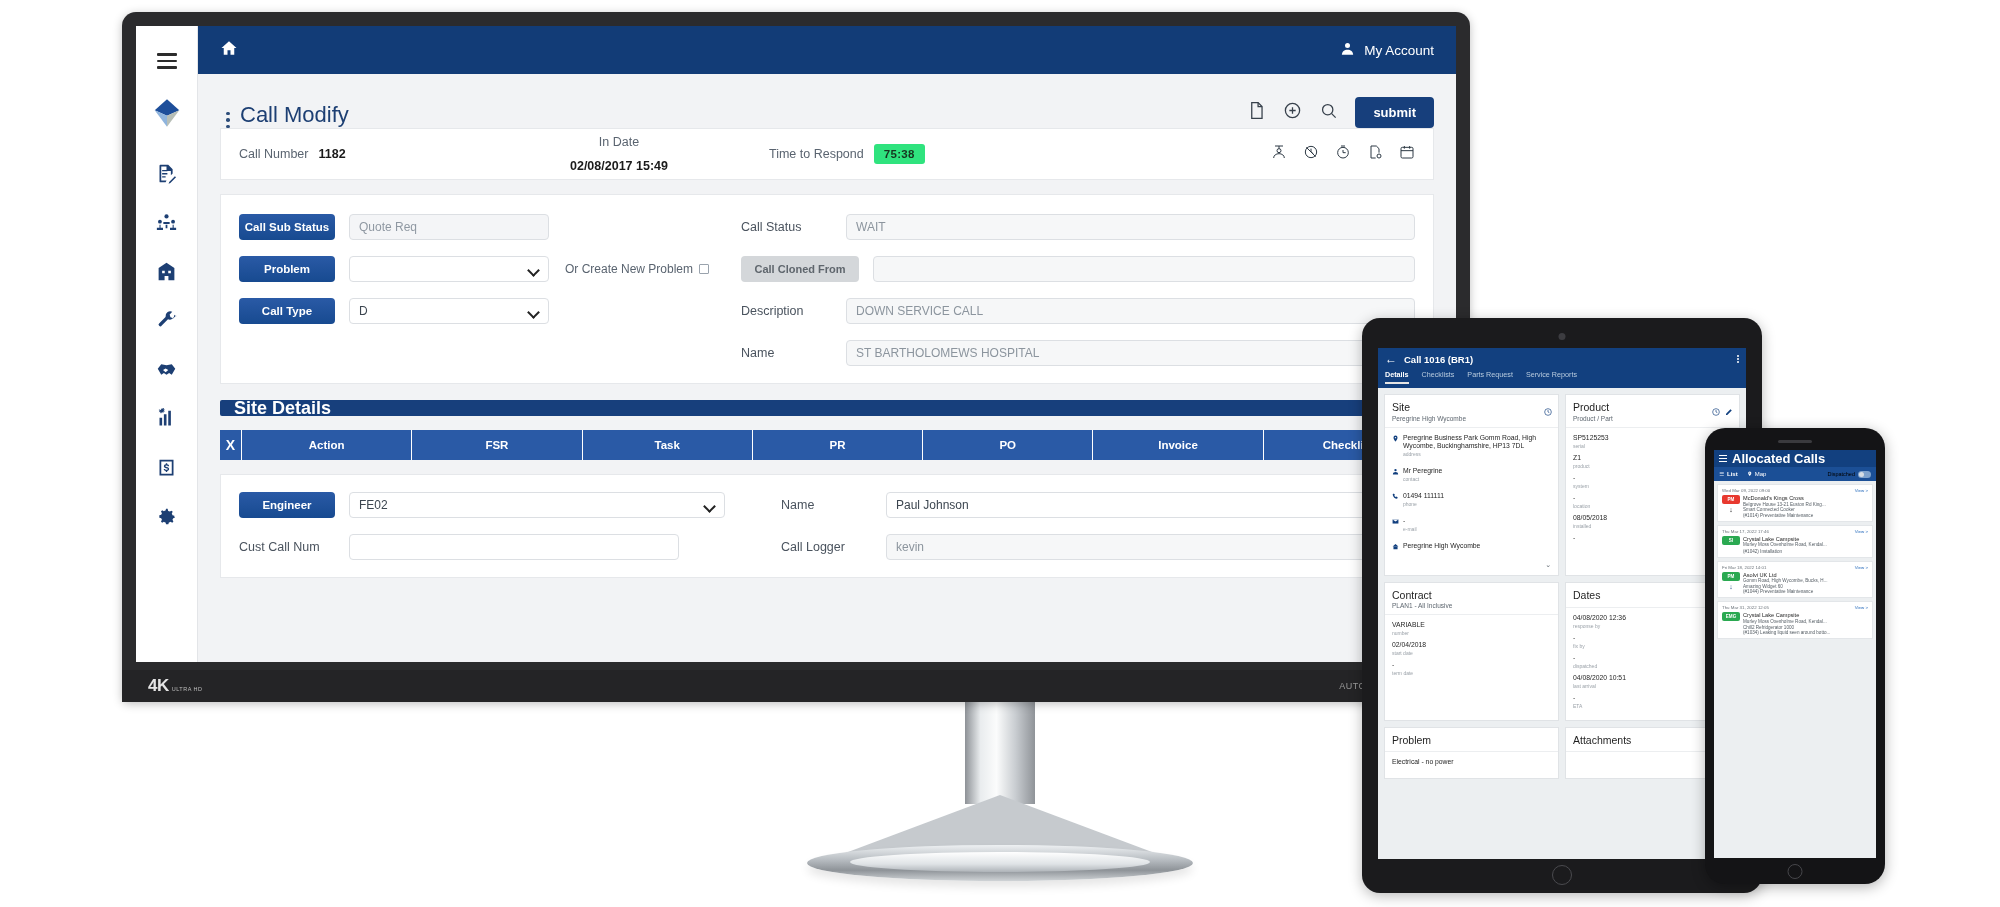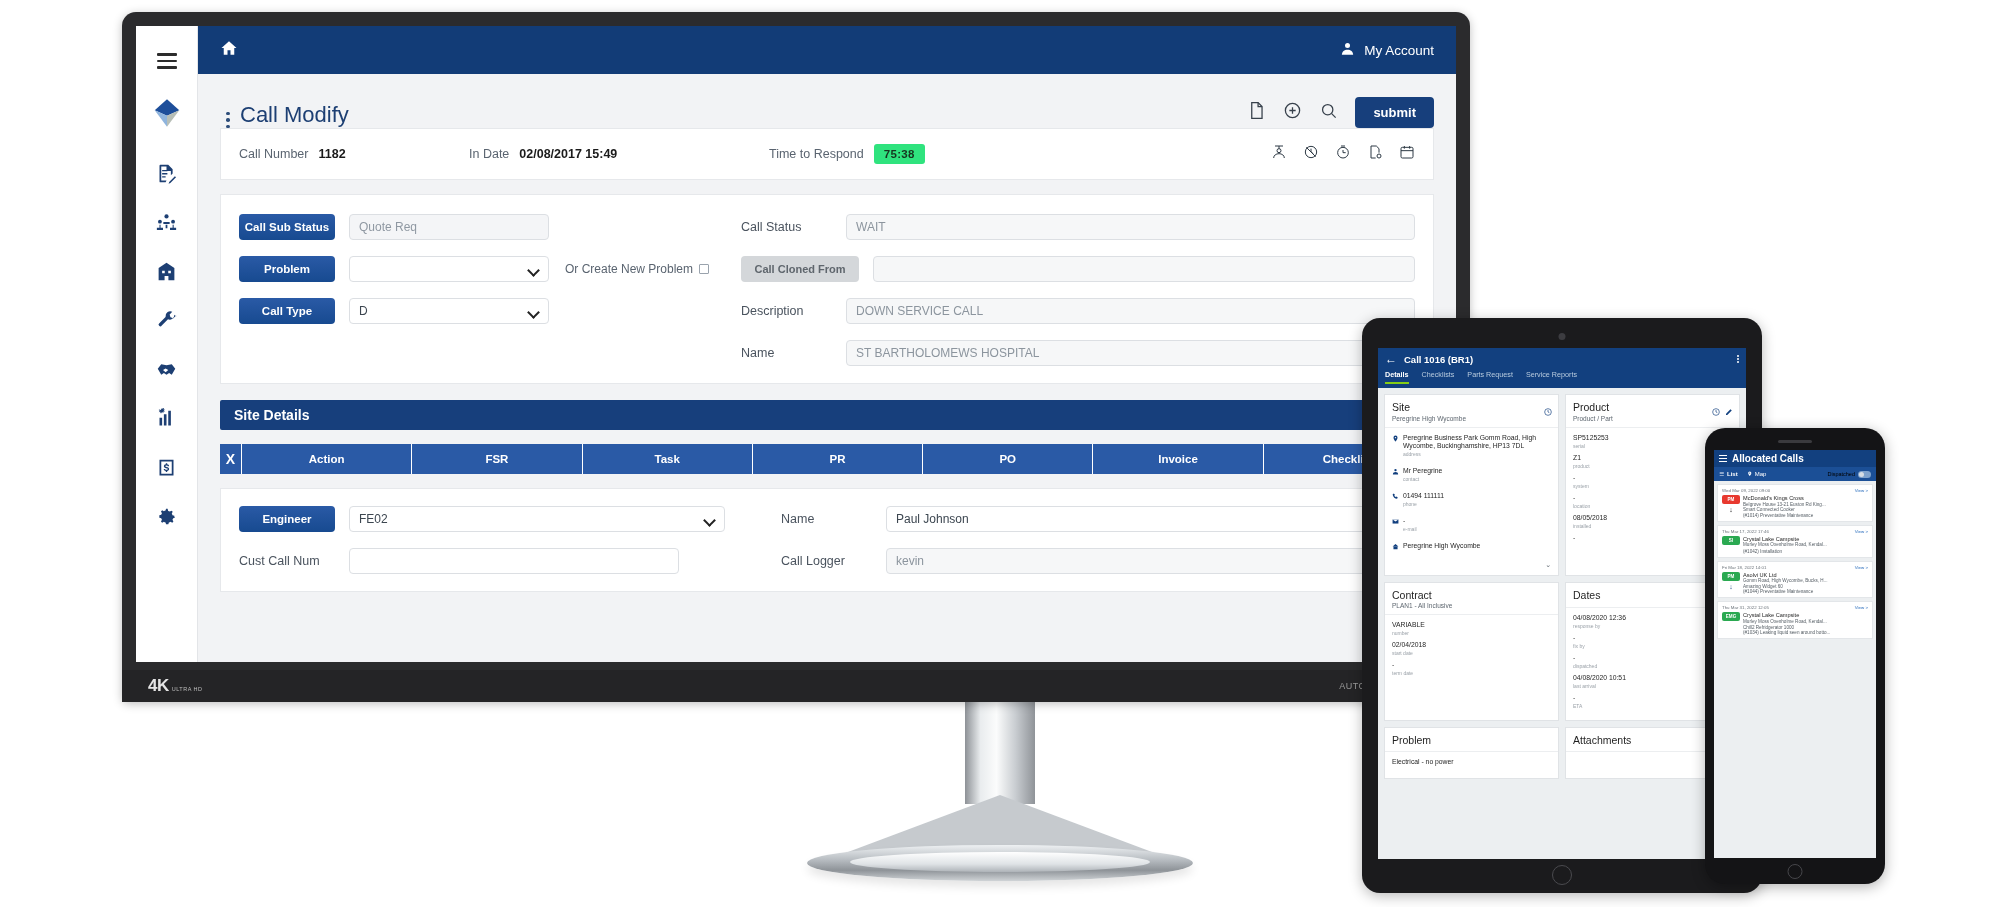--- a/index.html
+++ b/index.html
@@ -142,22 +142,22 @@
     flex:1; height:26px; border:1px solid #dcdfe3; border-radius:4px; background:#f6f7f8;
     font-size:12px; color:#8c959e; display:flex; align-items:center; padding:0 9px;
   }
   .greypill {
     background:#d4d7da; color:#5f666d; font-size:11px; font-weight:700;
     height:26px; display:flex; align-items:center; justify-content:center;
     border-radius:4px; width: 118px; flex:0 0 118px;
   }
 
   .section-bar {
-    margin-top: 16px; background:#173f7c; color:#fff; height: 30px;
-    display:flex; align-items:center; padding: 0 14px; font-size:14px; font-weight:700;
+    margin-top: 16px; background:#173f7c; color:#fff; height: 16px;
+    display:flex; align-items:center; padding: 0 14px; font-size:18px; font-weight:700;
     border-radius: 2px;
   }
 
   .tbl-head { margin-top: 14px; display:flex; height: 30px; }
   .th {
     background:#2a5aa6; color:#fff; font-size:11.5px; font-weight:700;
     display:flex; align-items:center; justify-content:center; flex:1;
     border-right:1px solid #fff;
   }
   .th.x { flex:0 0 22px; font-size:14px; }
@@ -173,21 +173,21 @@
   .tablet-cam { position:absolute; left:50%; top:15px; transform:translateX(-50%); width:7px;height:7px;border-radius:50%;background:#3c3c40;}
   .tablet-home { position:absolute; left:50%; bottom:8px; transform:translateX(-50%); width:20px;height:20px;border-radius:50%;border:1.6px solid #4a4a4e;}
   .tablet-screen { width:100%; height:100%; background:#eceff1; overflow:hidden; display:flex; flex-direction:column; }
   .t-topbar { background:#12407f; color:#fff; height:22px; display:flex; align-items:center; padding:0 7px; gap:7px; flex:0 0 22px;}
   .t-topbar .back { font-size:12px; line-height:1; }
   .t-title { font-size:9.5px; font-weight:700; }
   .t-kebab { margin-left:auto; display:flex; flex-direction:column; gap:1.4px; }
   .t-kebab i { width:2px;height:2px;border-radius:50%;background:#fff;display:block;}
   .t-tabs { background:#12407f; display:flex; gap:13px; padding: 0 7px 4px 7px; flex:0 0 auto;}
   .t-tab { font-size:7.2px; color:#b9ccdf; padding-bottom:3px; }
-  .t-tab.active { color:#fff; font-weight:700; border-bottom:2px solid #84cc16; }
+  .t-tab.active { color:#fff; font-weight:700; border-bottom:2px solid #e5e5e5; }
   .t-body { flex:1; padding:6px; display:grid; grid-template-columns:1fr 1fr; gap:6px; align-content:start; overflow:hidden;}
   .t-card { background:#fff; border:1px solid #e0e3e6; }
   .t-card-h { padding:6px 7px 5px 7px; border-bottom:1px solid #eceef0; position:relative;}
   .t-card-h h4 { font-size:10.5px; font-weight:400; color:#1f1f1f; }
   .t-card-h .sub { font-size:6.5px; color:#5d666f; margin-top:1.5px; }
   .t-card-h .acts { position:absolute; right:6px; top:7px; display:flex; gap:5px; }
   .t-card-h .acts svg { width:8px; height:8px; fill:#12407f; }
   .t-card-b { padding: 6px 7px; }
   .t-kv { margin-bottom:5px; }
   .t-kv .v { font-size:6.8px; color:#1f1f1f; line-height:8.5px; }
@@ -201,21 +201,21 @@
     position:absolute; left:1705px; top:428px; width:180px; height:456px;
     background:#141416; border-radius:20px; padding: 22px 9px 26px 9px;
     box-shadow: 0 3px 14px rgba(0,0,0,.3);
   }
   .phone-speaker { position:absolute; left:50%; top:12px; transform:translateX(-50%); width:34px;height:3px;border-radius:2px;background:#3a3a3e;}
   .phone-home { position:absolute; left:50%; bottom:5px; transform:translateX(-50%); width:15px;height:15px;border-radius:50%;border:1.4px solid #46464a;}
   .phone-screen { width:100%; height:100%; background:#eceff1; overflow:hidden; display:flex; flex-direction:column;}
   .p-topbar { background:#12407f; color:#fff; height:17px; display:flex; align-items:center; gap:5px; padding:0 5px; flex:0 0 17px;}
   .p-burger { display:flex; flex-direction:column; gap:1.6px;}
   .p-burger i { width:8px;height:1.3px;background:#fff;display:block;}
-  .p-title { font-size:10px; font-weight:700;}
+  .p-title { font-size:13px; font-weight:700;}
   .p-tabs { background:#1b4f96; display:flex; align-items:center; padding:0 5px; height:14px; gap:9px; flex:0 0 14px;}
   .p-tab { font-size:6px; color:#fff; display:flex; align-items:center; gap:2.5px;}
   .p-tab svg { width:5.5px;height:5.5px;fill:#fff;}
   .p-tab.act { font-weight:700; }
   .p-toggle { margin-left:auto; display:flex; align-items:center; gap:3px; font-size:5.5px;}
   .p-switch { width:13px;height:7px;border-radius:4px;background:#7fa2cc; position:relative;}
   .p-switch i { position:absolute; left:1px; top:1px; width:5px;height:5px;border-radius:50%;background:#d7dde3;}
   .p-list { flex:1; overflow:hidden; padding:3px; }
   .p-item { background:#fff; border:1px solid #e3e6e9; margin-bottom:3px; padding:3px 4px;}
   .p-item-top { display:flex; align-items:center; }
@@ -353,21 +353,21 @@
             </div>
           </div>
 
           <div class="content">
 
             <div class="card info-strip">
               <div class="info-item" style="width:230px;">
                 <span class="lbl">Call Number</span>
                 <span class="val">1182</span>
               </div>
-              <div class="info-item" style="width:300px;">
+              <div class="info-item" style="width:300px;flex-direction:column;">
                 <span class="lbl">In Date</span>
                 <span class="val">02/08/2017 15:49</span>
               </div>
               <div class="info-item">
                 <span class="lbl">Time to Respond</span>
                 <span class="badge-time">75:38</span>
               </div>
               <div class="strip-icons">
                 <span>
                   <svg viewBox="0 0 24 24">

